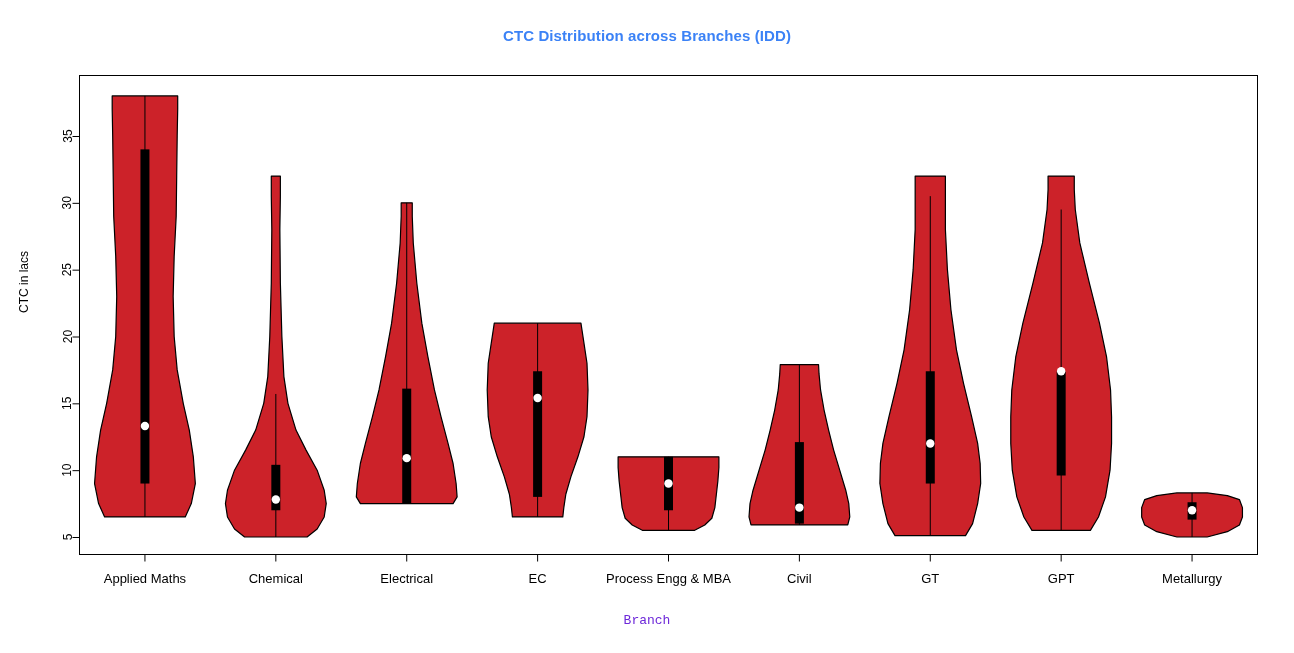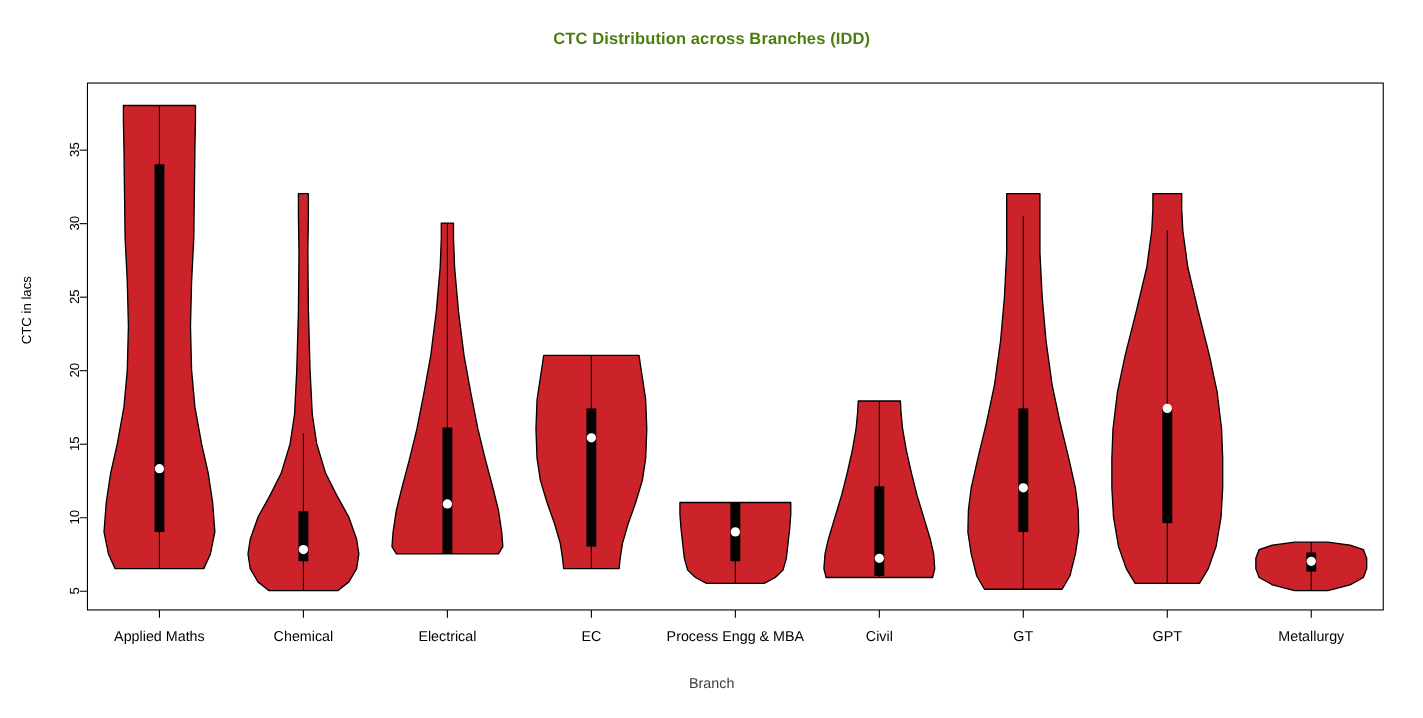--- a/index.html
+++ b/index.html
@@ -7,34 +7,34 @@
     width:1294px;height:653px;
     background:#ffffff;
     font-family:"Liberation Sans", sans-serif;
     overflow:hidden;
     position:relative;
   }
   #plot-root{position:absolute;left:0;top:0;width:1294px;height:653px;}
   #chart-title{
     position:absolute;left:0;top:27px;width:1294px;
     text-align:center;
-    font-size:15px;font-weight:bold;color:#4d7c0f;
+    font-size:15px;font-weight:bold;color:#3b82f6;
     letter-spacing:0.1px;
   }
   #y-axis-title{
     position:absolute;
     left:-36px;top:275px;width:120px;
     transform:rotate(-90deg);
     transform-origin:center center;
     text-align:center;
     font-size:12px;color:#000;
   }
   #x-axis-title{
     position:absolute;left:0;top:613px;width:1294px;
-    text-align:center;font-size:13px;color:#404040;
+    text-align:center;font-size:13px;color:#6d28d9;font-family:Liberation Mono, monospace;
   }
   svg#canvas{position:absolute;left:0;top:0;}
   .axis-tick-label{font-size:12px;fill:#000;font-family:"Liberation Sans", sans-serif;}
   .cat-label{font-size:13px;fill:#000;font-family:"Liberation Sans", sans-serif;}
 </style>
 </head>
 <body>
 
 <div id="plot-root">
 

